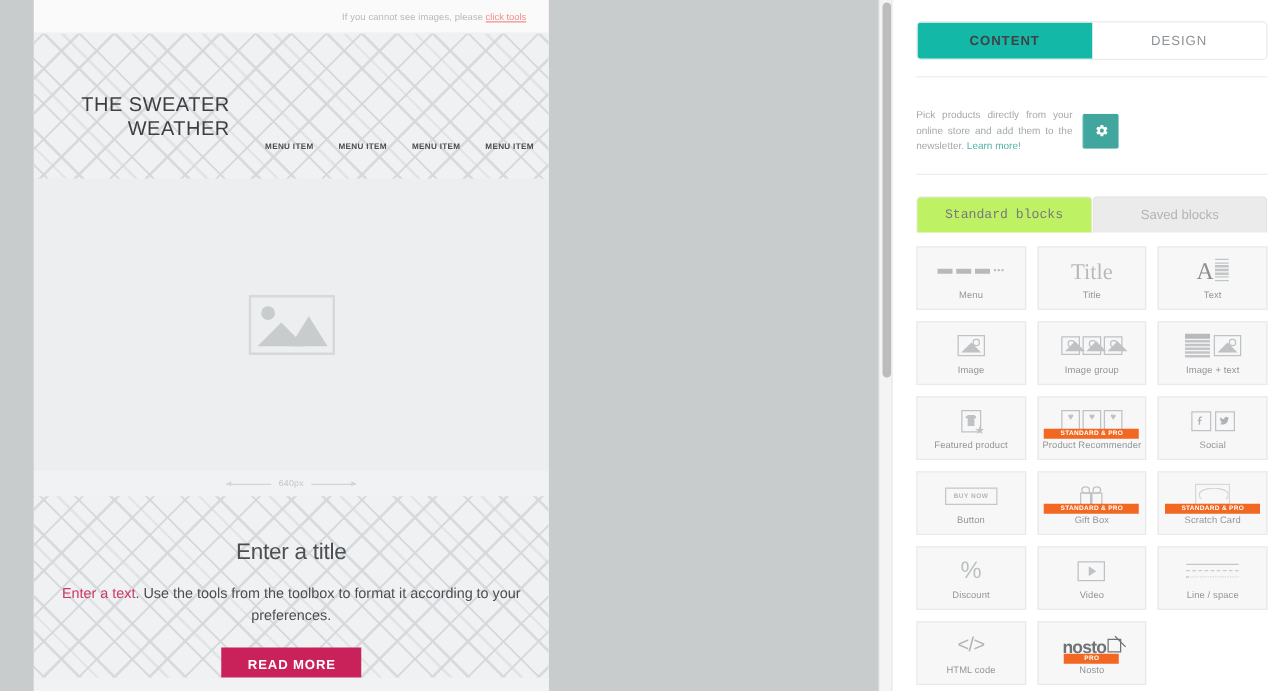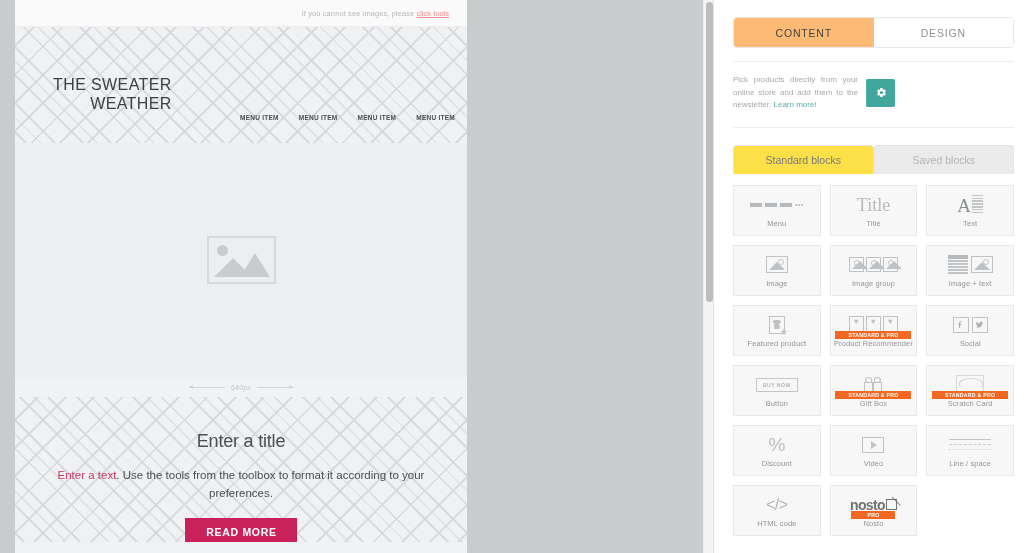--- a/index.html
+++ b/index.html
@@ -34,22 +34,22 @@
   
   #canvas-gutter-right {
     position: absolute; left: 467px; top: 0;
     width: 236px; height: 553px;
     background: #c9cccd;
   }
 
   
   #email-doc {
     position: absolute;
-    left: 15px; top: 0;
-    width: 452px; height: 553px;
+    left: 27px; top: 0;
+    width: 412px; height: 553px;
     background: #f1f2f3;
     overflow: hidden;
   }
 
   
   #preheader {
     height: 27px;
     background: #fbfafa;
     display: flex;
     align-items: center;
@@ -261,35 +261,35 @@
   }
   #main-tabs .mtab {
     flex: 1;
     display: flex; align-items: center; justify-content: center;
     font-size: 10.5px;
     letter-spacing: .8px;
     cursor: pointer;
     user-select: none;
   }
   #main-tabs .mtab.active {
-    background: #fdba74;
+    background: #14b8a6;
     color: #3f4347;
-    font-weight: normal;
+    font-weight: bold;
   }
   #main-tabs .mtab.inactive {
     background: #ffffff;
     color: #8d9296;
   }
 
   
   #picker-row {
     display: flex;
     align-items: center;
     margin: 0 10px 0 19px;
-    padding: 12px 0 15px 0;
+    padding: 24px 0 15px 0;
     border-top: 1px solid #ededed;
     margin-top: 13px;
     border-bottom: 1px solid #ededed;
   }
   #picker-copy {
     width: 133px;
     font-size: 8px;
     line-height: 12.5px;
     color: #a5a9ac;
     text-align: justify;
@@ -336,24 +336,25 @@
     flex: 1;
     display: flex; align-items: center; justify-content: center;
     font-size: 10.5px;
     cursor: pointer;
     user-select: none;
     border: 1px solid #e6e6e6;
     border-bottom: none;
     border-radius: 4px 4px 0 0;
   }
   #block-tabs .btab.active {
-    background: #fde047;
+    background: #bef264;
     color: #75797d;
     position: relative;
     z-index: 2;
+    font-family: Liberation Mono, monospace;
   }
   #block-tabs .btab.inactive {
     background: #ebebeb;
     color: #b1b5b8;
     border-color: #e2e2e2;
   }
 
   
   #blocks-grid {
     display: grid;

